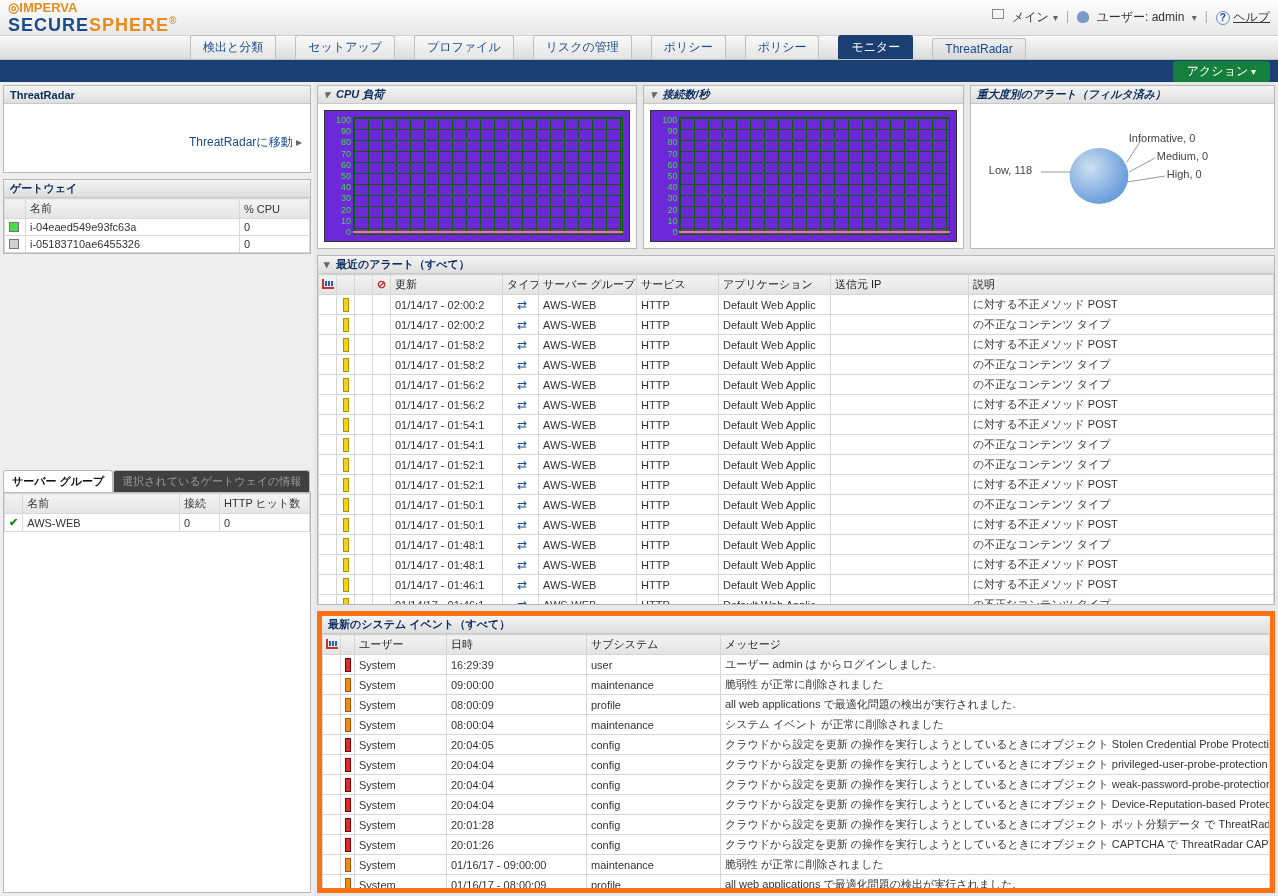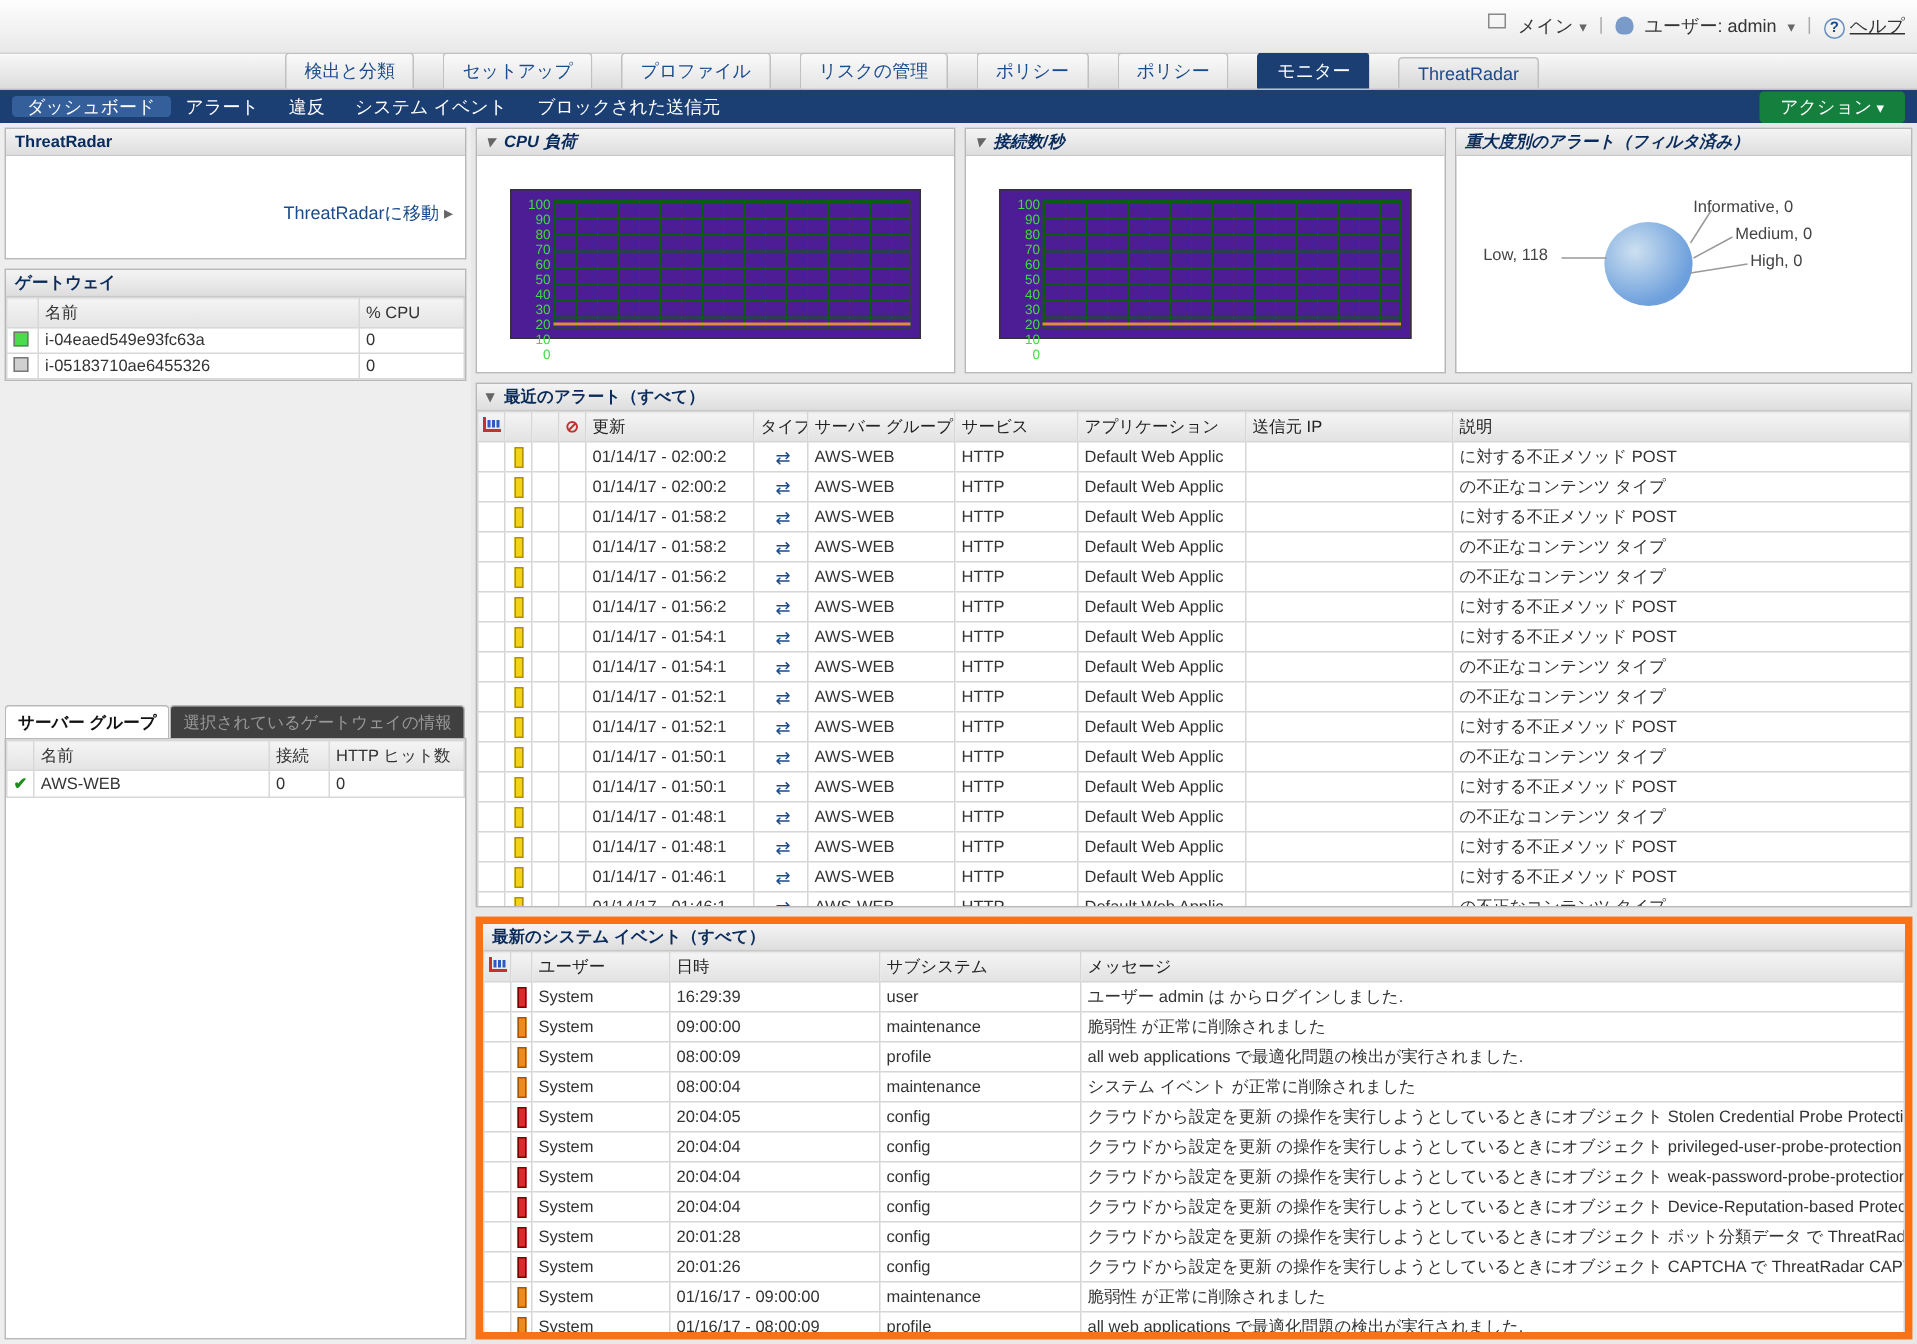--- a/index.html
+++ b/index.html
@@ -60,21 +60,21 @@
 .left-tabs { display:flex; font-size:11px; margin:3px 3px 0; }
 .left-tab { padding:3px 8px; border:1px solid #b8b8b8; border-bottom:none; background:#404040; color:#1a4b8c; border-radius:3px 3px 0 0; cursor:pointer; }
 .left-tab.active { background:#fff; font-weight:bold; color:#111; }
 .left-tab.dis { color:#999; }
 
 
 .top-panels { display:flex; height:170px; }
 .mini { flex:1; border:1px solid #b8b8b8; margin:3px; background:#fff; display:flex; flex-direction:column; }
 .mini.wide { flex:1.05; }
 .mini .panel-hd { font-style: italic; }
-.chart-box { flex:1; margin:22px; background:#4c1d95; position:relative; border:1px solid #333; }
+.chart-box { flex:1; margin:6px; background:#6d28d9; position:relative; border:1px solid #333; }
 .chart-grid { position:absolute; left:28px; right:6px; top:6px; bottom:6px;
   background-image: linear-gradient(#0b5d0b 1px, transparent 1px), linear-gradient(90deg,#0b5d0b 1px, transparent 1px);
   background-size: 14px 11px; border:1px solid #0b5d0b; }
 .y-labels { position:absolute; left:2px; top:4px; bottom:4px; width:24px; color:#3fdc3f; font-size:9px; display:flex; flex-direction:column; justify-content:space-between; text-align:right; }
 .chart-line { position:absolute; left:28px; right:6px; bottom:8px; height:2px; background: linear-gradient(90deg,#ff9a3a,#ff9a3a); opacity:0.85; }
 
 .pie-panel { display:flex; align-items:center; justify-content:center; position:relative; }
 .pie-area { width:100%; height:100%; position:relative; }
 .pie { width:56px; height:56px; border-radius:50%; background: radial-gradient(circle at 35% 35%, #cde0f0, #6c9fdc 70%); position:absolute; left:100px; top:44px; transform:scaleX(1.05); }
 .pie-label { position:absolute; font-size:11px; color:#444; }
@@ -95,20 +95,26 @@
 .graph-ico::after{ content:""; position:absolute; left:1px; bottom:1px; width:2px; height:5px; background:#2c5cbf; box-shadow:3px 0 0 #2c5cbf,6px 0 0 #2c5cbf; }
 
 
 .events-panel { border:5px solid #f97316; margin:3px; background:#fff; flex:1; overflow:hidden; display:flex; flex-direction:column; }
 .tbl-scroll { overflow:auto; flex:1; }
 </style>
 </head>
 <body>
 
 <div class="topbar">
+  <div class="logo">
+    <div>
+      <div class="imp">◎IMPERVA</div>
+      <span class="sec">SECURE</span><span class="sph">SPHERE</span><span class="reg">®</span>
+    </div>
+  </div>
   <div class="top-right">
     <span style="border:1px solid #888;width:12px;height:10px;display:inline-block;"></span>
     <span class="drop">メイン</span>
     <span class="sep">|</span>
     <span class="drop">
       <span class="user-icon"></span>
       <span>ユーザー:</span>
       <span>admin</span>
     </span>
     <span class="sep">|</span>
@@ -124,21 +130,20 @@
     <div class="tab">セットアップ</div>
     <div class="tab">プロファイル</div>
     <div class="tab">リスクの管理</div>
     <div class="tab">ポリシー</div>
     <div class="tab">ポリシー</div>
     <div class="tab active">モニター</div>
     <div class="tab tr">ThreatRadar</div>
   </div>
 
 <div class="subnav">
-  <span id="subnav-items"><span class="item active">ダッシュボード</span><span class="divider"></span><span class="item">アラート</span><span class="divider"></span><span class="item">違反</span><span class="divider"></span><span class="item">システム イベント</span><span class="divider"></span><span class="item">ブロックされた送信元</span></span>
   <span class="action">アクション</span>
 </div>
 
 <div class="main">
 
   <div class="left-col">
     <div class="panel left-panel-1">
       <div class="panel-hd">ThreatRadar</div>
       <div class="threatradar-link"><a href="#">ThreatRadarに移動</a></div>
     </div>

